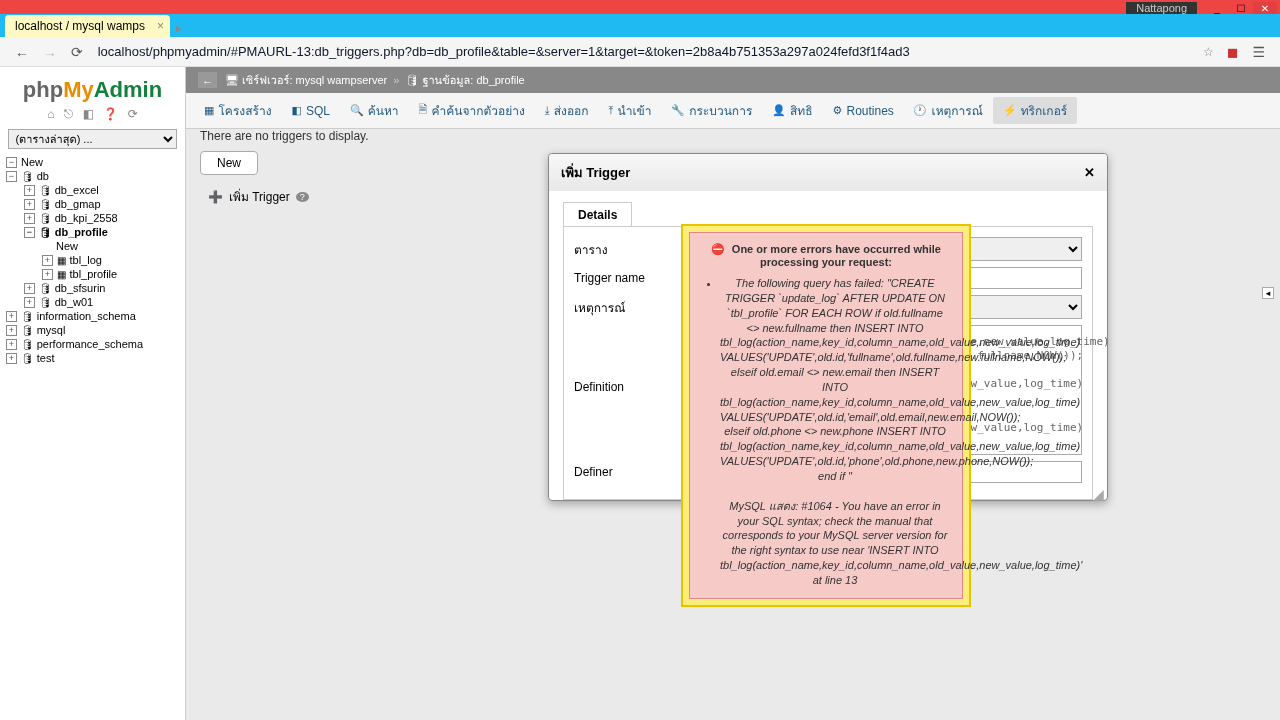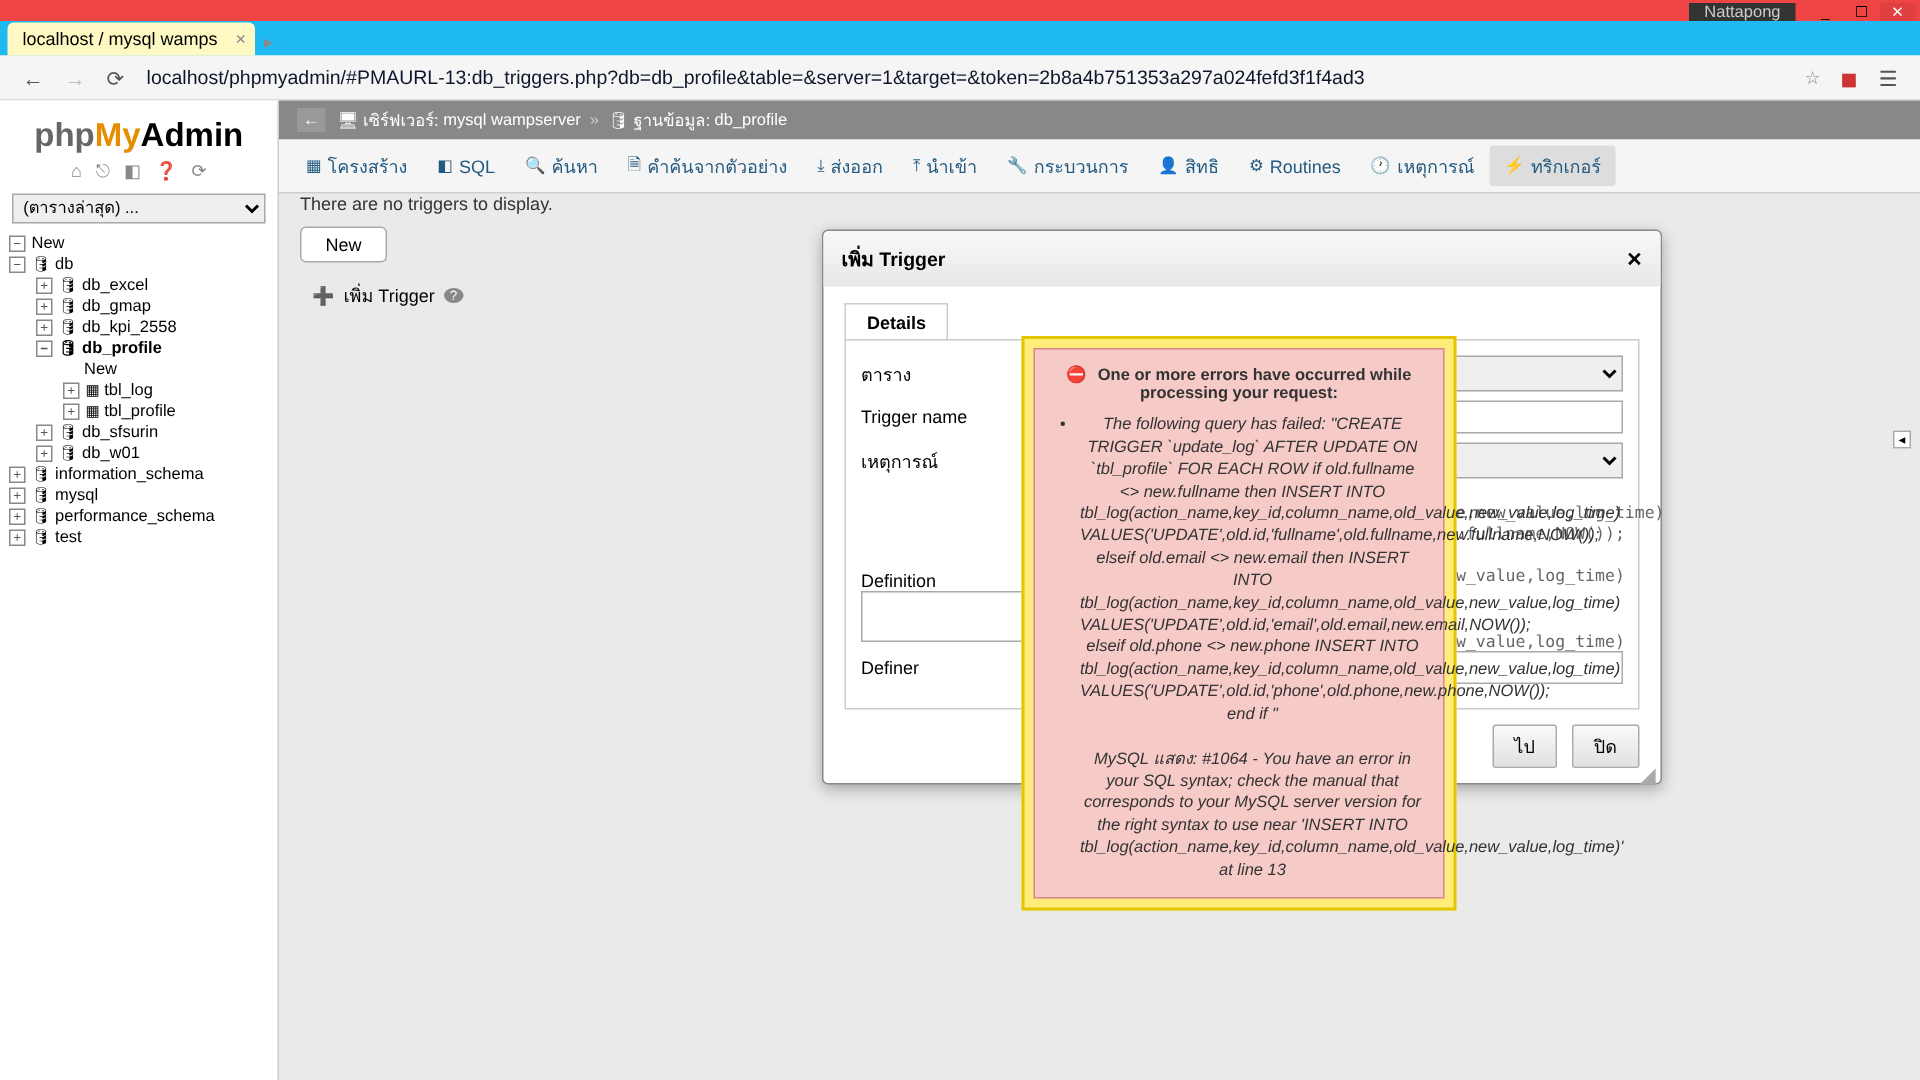--- a/index.html
+++ b/index.html
@@ -20,21 +20,21 @@
 .nav-btn.disabled { color: #bbb; }
 .url-box { flex: 1; padding: 0 8px; font-size: 13px; color: #0f172a; }
 .star { color: #888; padding: 0 6px; }
 
 .content { display: flex; height: calc(720px - 67px); }
 
 .sidebar { width: 186px; background: #fff; border-right: 1px solid #ccc; padding: 6px 4px; }
 .logo { text-align: center; font-family: 'Trebuchet MS', sans-serif; font-size: 22px; font-weight: bold; margin: 4px 0; }
 .logo .php { color: #666; }
 .logo .my { color: #e48e00; }
-.logo .admin { color: #000000; }
+.logo .admin { color: #15803d; }
 .toolbar-icons { text-align: center; margin: 4px 0 8px; }
 .toolbar-icons span { margin: 0 3px; color: #888; cursor: pointer; }
 .recent-select { width: 95%; margin: 0 auto 6px; display: block; border: 1px solid #aaa; padding: 2px; font-size: 11px; }
 
 .tree { font-size: 11px; }
 .tree-item { padding: 1px 2px; display: flex; align-items: center; cursor: pointer; }
 .tree-toggle { width: 11px; height: 11px; border: 1px solid #888; display: inline-flex; align-items: center; justify-content: center; font-size: 9px; margin-right: 4px; color: #555; }
 .tree-icon { margin-right: 3px; font-size: 10px; }
 .tree-children { margin-left: 18px; }
 .tree-item.selected { font-weight: bold; }
@@ -291,38 +291,34 @@
             <select class="form-select"><option></option></select>
           </div>
           <div class="form-row">
             <span class="form-label">Trigger name</span>
             <input class="form-input" style="">
           </div>
           <div class="form-row">
             <span class="form-label">เหตุการณ์</span>
             <select class="form-select"><option></option></select>
           </div>
-          <div class="form-row" style="align-items:flex-start;flex-direction:column;">
+          <div class="form-row" style="align-items:flex-start;">
             <span class="form-label" style="padding-top:55px">Definition</span>
             <textarea class="form-textarea" style=""></textarea>
           </div>
           <div class="definition-bg" style="left:400px; top:108px;">me,new_value,log_time)</div>
           <div class="definition-bg" style="left:400px; top:122px;">w.fullname,NOW());</div>
           <div class="definition-bg" style="left:400px; top:150px;">ew_value,log_time)</div>
           <div class="definition-bg" style="left:400px; top:194px;">ew_value,log_time)</div>
           <div class="form-row">
             <span class="form-label">Definer</span>
             <input class="form-input" style="">
           </div>
         </div>
       </div>
-      <div class="dialog-buttons">
-        <button class="dlg-btn">ไป</button>
-        <button class="dlg-btn">ปิด</button>
-      </div>
       <div class="resize-handle">◢</div>
     </div>
 
     <div class="error-box">
       <div class="error-inner">
         <div class="error-title">
           <span class="err-icon">⛔</span>
           <span>One or more errors have occurred while processing your request:</span>
         </div>
         <ul class="error-list">

